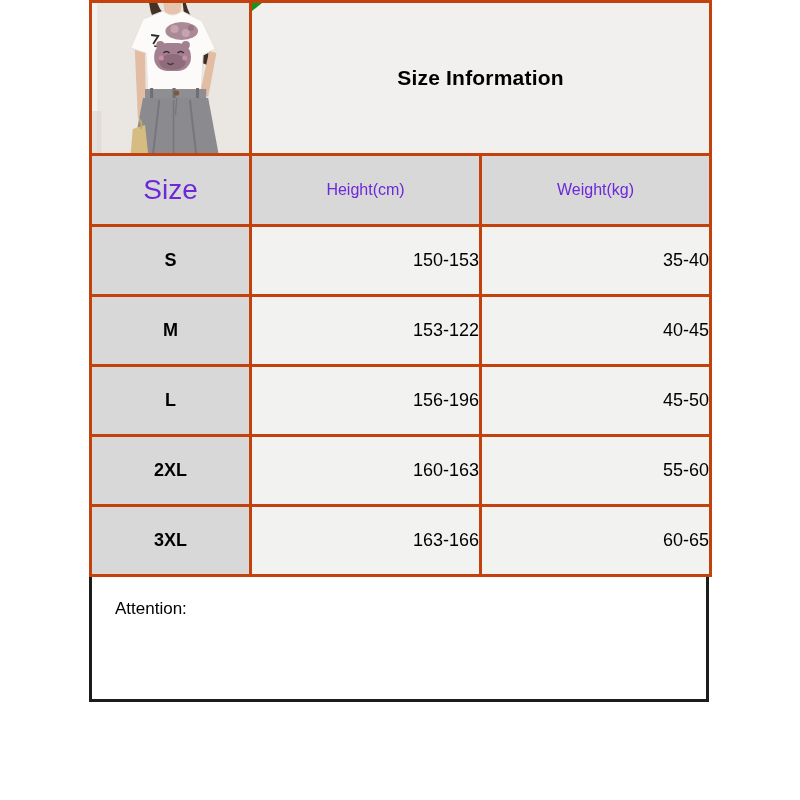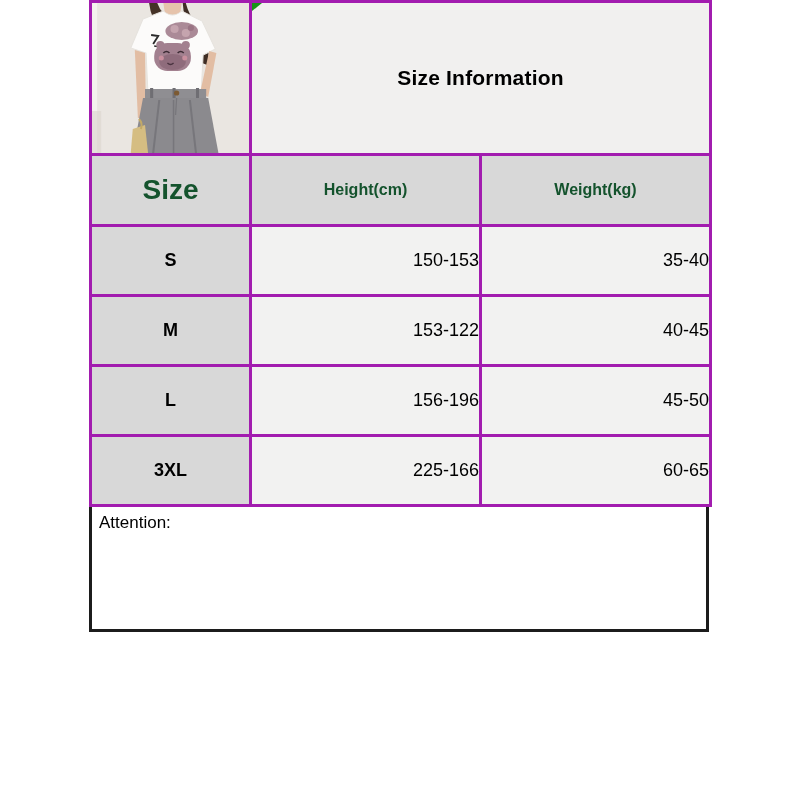--- a/index.html
+++ b/index.html
@@ -5,51 +5,51 @@
   html,body{margin:0;padding:0;}
   body{
     width:800px;height:800px;background:#ffffff;position:relative;overflow:hidden;
     font-family:"Liberation Sans", sans-serif;color:#111;
   }
   .sheet{position:absolute;left:89px;top:0;width:620px;}
   table.size-table{
     border-collapse:collapse;table-layout:fixed;width:620px;
   }
   table.size-table td, table.size-table th{
-    border:3px solid #a21caf;padding:0;text-align:center;vertical-align:middle;
+    border:3px solid #c2410c;padding:0;text-align:center;vertical-align:middle;
     overflow:hidden;
   }
   col.c-size{width:160px;}
   col.c-height{width:230px;}
   col.c-weight{width:230px;}
   .photo-cell{height:150px;background:#eae6e1;}
   .photo-cell svg{display:block;width:100%;height:150px;}
   .banner-cell{
     background:#f1f0ef;position:relative;
     font-weight:bold;font-size:21px;letter-spacing:0.2px;color:#000;
   }
   .corner-marker{
     position:absolute;left:0;top:0;width:10px;height:8px;
     background:#189418;
     -webkit-clip-path:polygon(0 0,100% 0,0 100%);
     clip-path:polygon(0 0,100% 0,0 100%);
   }
-  tr.head-row th{background:#d8d8d8;height:68px;font-weight:bold;color:#14532d;}
+  tr.head-row th{background:#d8d8d8;height:68px;font-weight:normal;color:#6d28d9;}
   th.size-head{font-size:28px;}
   th.col-head{font-size:16px;}
   tr.data-row{height:70px;}
   tr.data-row th{background:#d8d8d8;font-size:18px;font-weight:bold;color:#000;}
   tr.data-row td{background:#f2f2f1;font-size:18px;font-weight:normal;color:#000;text-align:right;}
   .attention-box{
     box-sizing:border-box;width:620px;height:125px;
     border:3px solid #1c1c1c;border-top:none;
     background:#ffffff;padding:3px 8px 0 7px;
     font-size:17px;line-height:25px;color:#000;
   }
-  .attention-box p{margin:0;}
+  .attention-box p{margin:16px;}
 </style>
 </head>
 <body>
 
 <div class="sheet">
 
   <table class="size-table">
     <colgroup>
         <col class="c-size">
         <col class="c-height">
@@ -128,22 +128,27 @@
       <th>M</th>
       <td>153-122</td>
       <td>40-45</td>
     </tr>
     <tr class="data-row">
       <th>L</th>
       <td>156-196</td>
       <td>45-50</td>
     </tr>
     <tr class="data-row">
+      <th>2XL</th>
+      <td>160-163</td>
+      <td>55-60</td>
+    </tr>
+    <tr class="data-row">
       <th>3XL</th>
-      <td>225-166</td>
+      <td>163-166</td>
       <td>60-65</td>
     </tr>
   </tbody>
     </table>
 
   <div class="attention-box">
     <p>Attention:</p>
   </div>
 
 </div>

